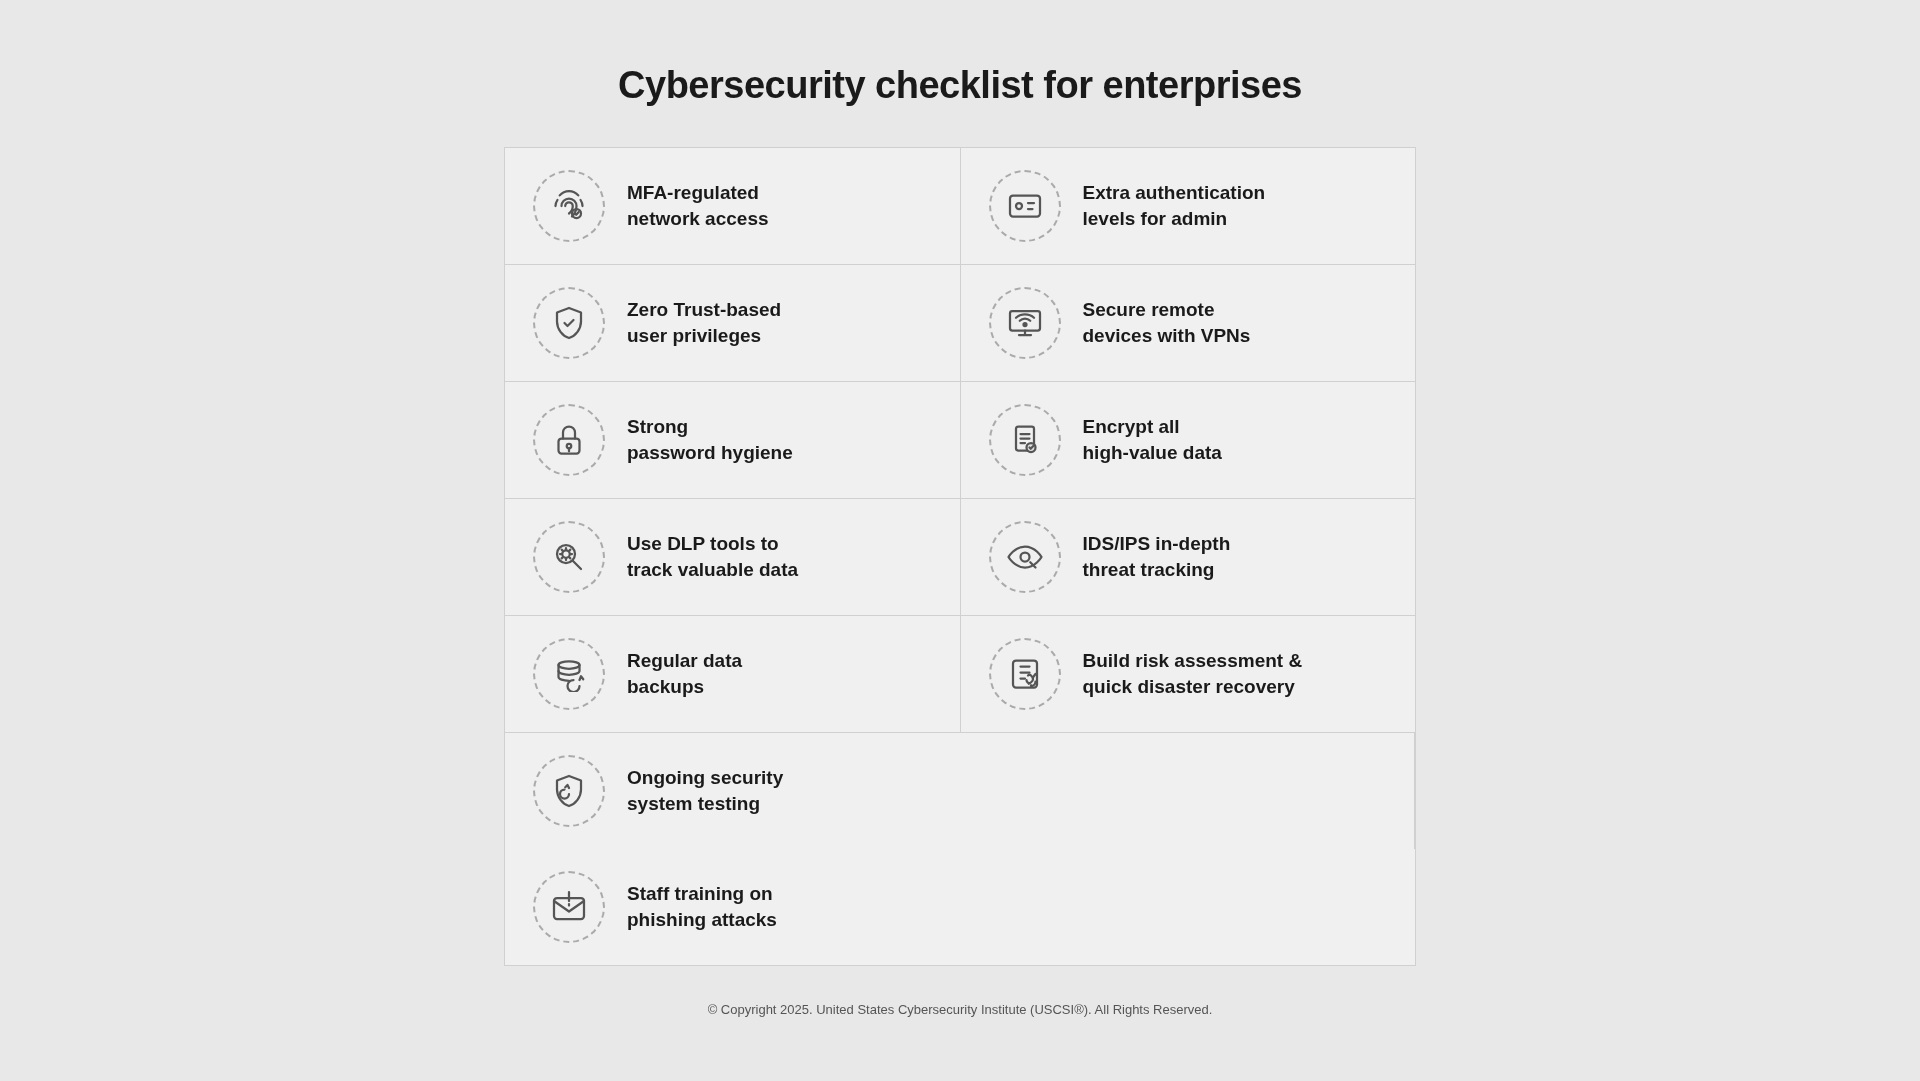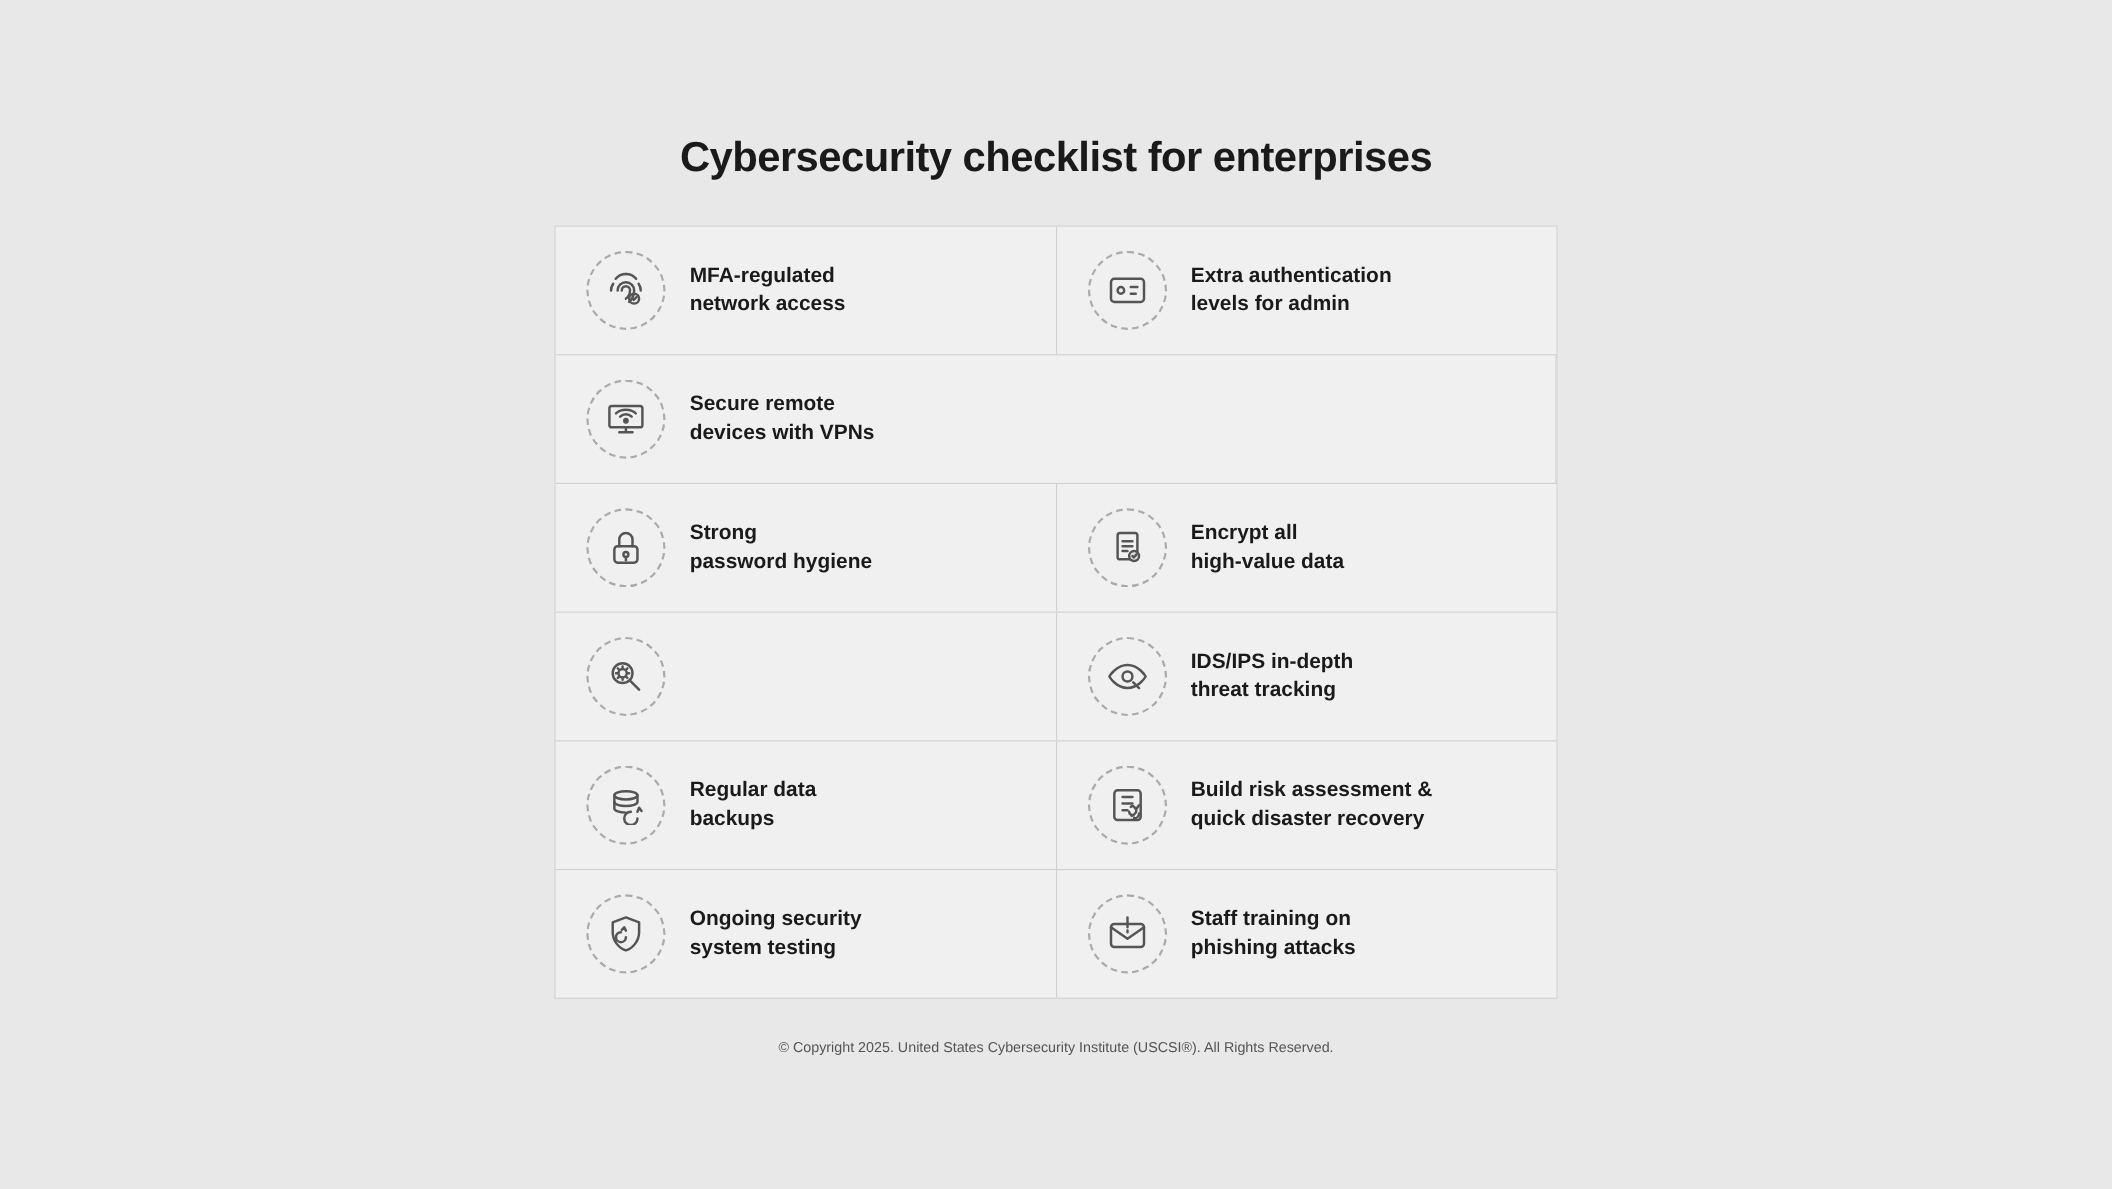--- a/index.html
+++ b/index.html
@@ -30,20 +30,21 @@
       border: 1px solid #d0d0d0;
     }
 
     .checklist-row {
       display: flex;
       border-bottom: 1px solid #d0d0d0;
     }
 
     .checklist-row:last-child {
       border-bottom: none;
+      flex-direction: column;
     }
 
     .checklist-cell {
       display: flex;
       align-items: center;
       padding: 22px 28px;
       flex: 1;
       gap: 22px;
     }
 
@@ -115,20 +116,29 @@
         </svg>
       </div>
       <span class="cell-text">Extra authentication<br>levels for admin</span>
     </div>
   </div>
 
   <div class="checklist-row">
     <div class="checklist-cell">
       <div class="icon-circle">
         <svg viewBox="0 0 24 24" fill="none" stroke="#555" stroke-width="1.5" stroke-linecap="round" stroke-linejoin="round">
+          <path d="M12 2L4 5v6c0 5 3.6 9.7 8 11 4.4-1.3 8-6 8-11V5L12 2z"></path>
+          <path d="M9 12l2 2 4-4"></path>
+        </svg>
+      </div>
+      <span class="cell-text">Zero Trust-based<br>user privileges</span>
+    </div>
+    <div class="checklist-cell">
+      <div class="icon-circle">
+        <svg viewBox="0 0 24 24" fill="none" stroke="#555" stroke-width="1.5" stroke-linecap="round" stroke-linejoin="round">
           <rect x="2" y="4" width="20" height="13" rx="1.5"></rect>
           <path d="M8 20h8M12 17v3"></path>
           <path d="M8.5 10.5C9.4 9.6 10.6 9 12 9s2.6.6 3.5 1.5"></path>
           <path d="M6 8.5C7.4 7.2 9.6 6.3 12 6.3s4.6.9 6 2.2"></path>
           <circle cx="12" cy="13" r="1" fill="#555"></circle>
         </svg>
       </div>
       <span class="cell-text">Secure remote<br>devices with VPNs</span>
     </div>
   </div>
@@ -161,20 +171,21 @@
   <div class="checklist-row">
     <div class="checklist-cell">
       <div class="icon-circle">
         <svg viewBox="0 0 24 24" fill="none" stroke="#555" stroke-width="1.5" stroke-linecap="round" stroke-linejoin="round">
           <circle cx="10" cy="10" r="6"></circle>
           <path d="M14.5 14.5L20 20"></path>
           <circle cx="10" cy="10" r="2.5"></circle>
           <path d="M10 6v1M10 13v1M6 10h1M13 10h1M7.1 7.1l.7.7M12.2 12.2l.7.7M7.1 12.9l.7-.7M12.2 7.8l.7-.7"></path>
         </svg>
       </div>
+      <span class="cell-text">Use DLP tools to<br>track valuable data</span>
     </div>
     <div class="checklist-cell">
       <div class="icon-circle">
         <svg viewBox="0 0 24 24" fill="none" stroke="#555" stroke-width="1.5" stroke-linecap="round" stroke-linejoin="round">
           <path d="M1 12s4-7 11-7 11 7 11 7-4 7-11 7S1 12 1 12z"></path>
           <circle cx="12" cy="12" r="3"></circle>
           <path d="M15.5 15.5L19 19"></path>
         </svg>
       </div>
       <span class="cell-text">IDS/IPS in-depth<br>threat tracking</span>

